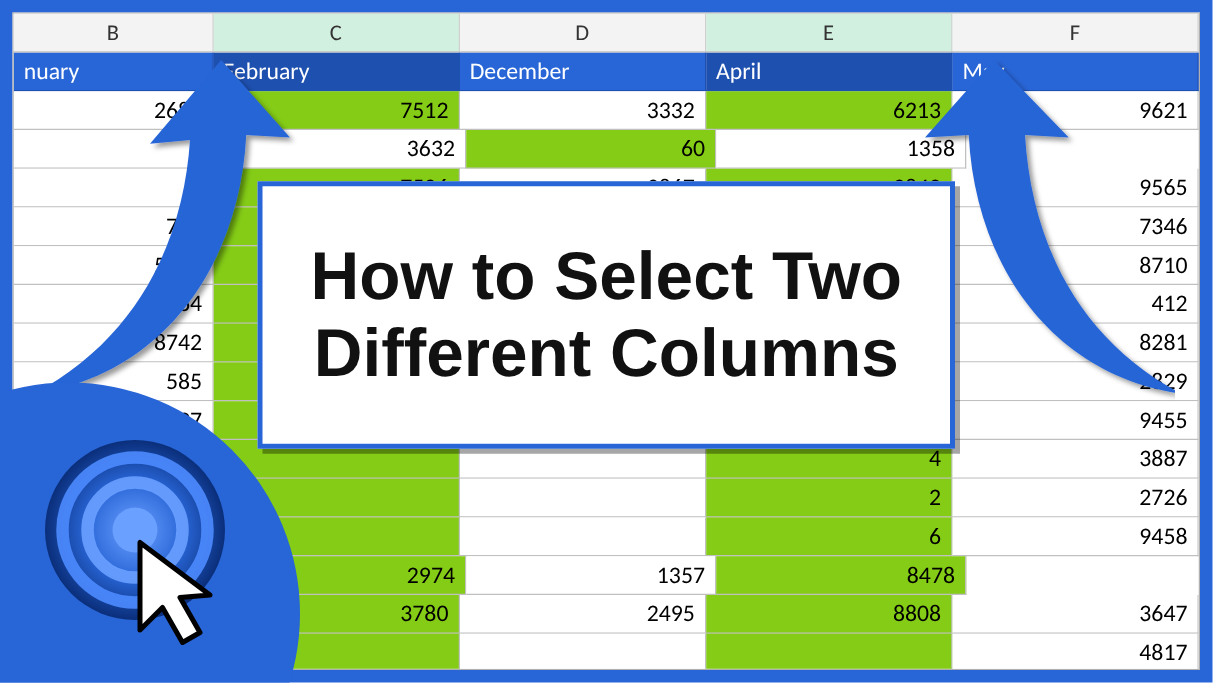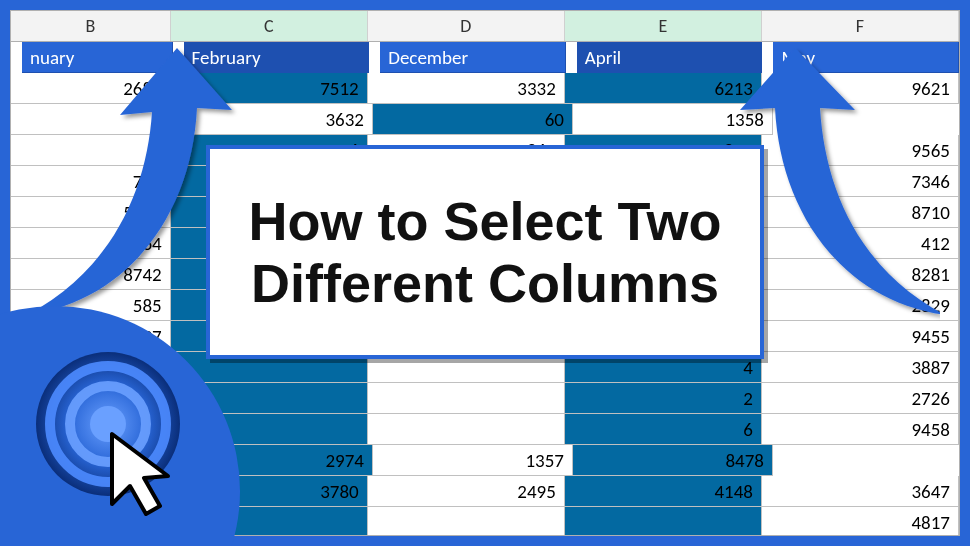--- a/index.html
+++ b/index.html
@@ -61,27 +61,26 @@
     overflow: hidden;
     white-space: nowrap;
   }
   .month-row .cell {
     background: #2865d6;
     color: #fff;
     text-align: left;
     font-weight: 500;
     border-right: 1px solid #1e50b0;
     border-bottom: 1px solid #1e50b0;
-    margin-left: 11px;
   }
   .month-row .cell.selected {
     background: #1e50b0;
   }
   .cell.selected {
-    background: #0369a1;
+    background: #84cc16;
   }
   .c-b { width: 162px; }
   .c-c { width: 200px; }
   .c-d { width: 200px; }
   .c-e { width: 200px; }
   .c-f { width: 200px; }
 
   .overlay-card {
     position: absolute;
     left: 206px;
@@ -237,21 +236,21 @@
     <div class="row">
       <div class="cell c-b"></div>
       <div class="cell c-c selected">2974</div>
       <div class="cell c-d">1357</div>
       <div class="cell c-e selected">8478</div>
     </div>
     <div class="row">
       <div class="cell c-b"></div>
       <div class="cell c-c selected">3780</div>
       <div class="cell c-d">2495</div>
-      <div class="cell c-e selected">4148</div>
+      <div class="cell c-e selected">8808</div>
       <div class="cell c-f">3647</div>
     </div>
     <div class="row">
       <div class="cell c-b"></div>
       <div class="cell c-c selected"></div>
       <div class="cell c-d"></div>
       <div class="cell c-e selected"></div>
       <div class="cell c-f">4817</div>
     </div>
   </div>

